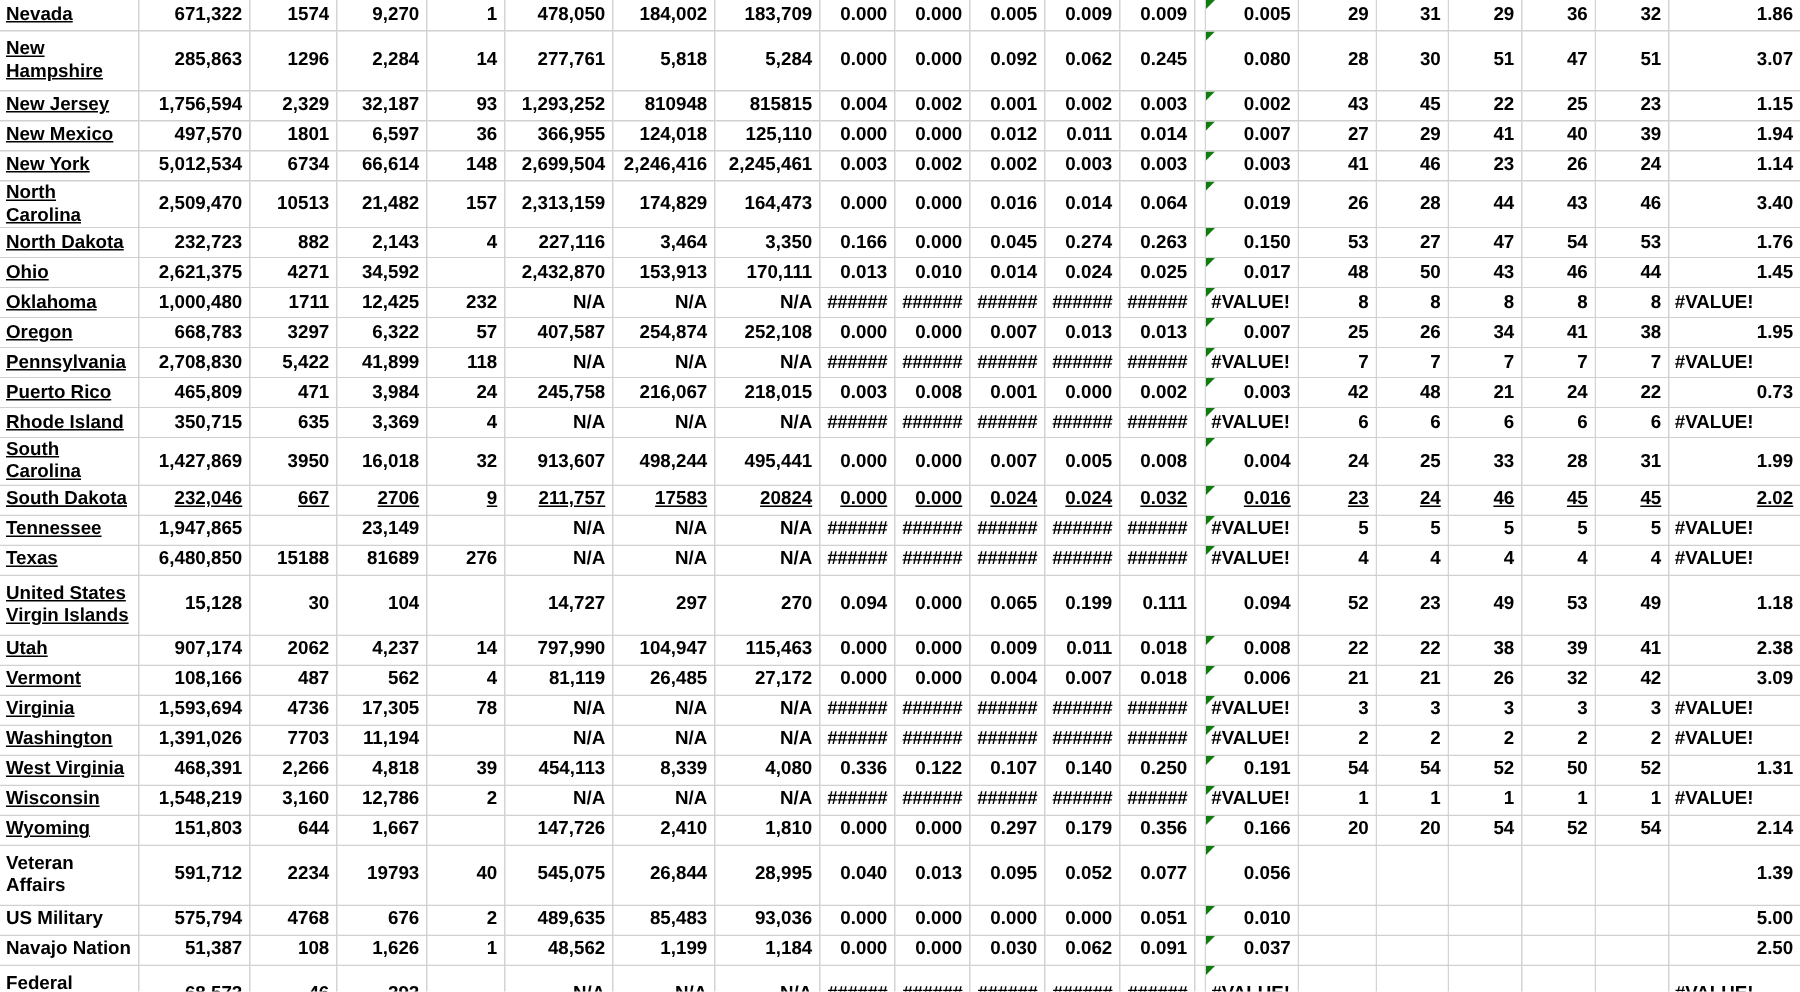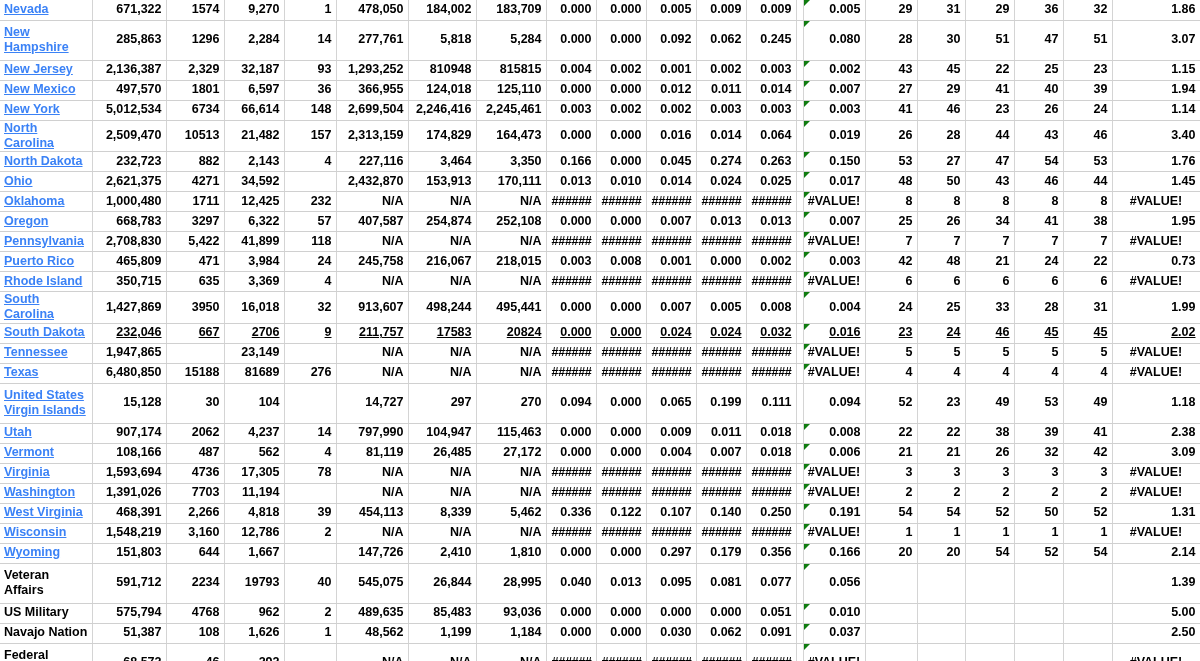--- a/index.html
+++ b/index.html
@@ -63,31 +63,31 @@
 
   td.name {
     text-align: left;
     font-weight: normal;
     padding-left: 2px;
     padding-right: 2px;
     border-right: 1px solid #d4d4d4;
   }
   td.name .lnk {
     text-decoration: underline;
-    color: #3b82f6;
+    color: #000000;
     cursor: pointer;
   }
   td.name .plain {
     text-decoration: none;
     color: #000000;
   }
   td.num { text-align: right; }
   td.num.dec { font-weight: bold; }
   td.hash { text-align: right; letter-spacing: -0.3px; }
-  td.err  { text-align: center; }
+  td.err  { text-align: left; }
 
   td.sepcol {
     background: #000000;
     border-right: none;
     border-bottom: none;
     padding: 0;
   }
 
   td.yellow { background: #ffff00; }
   td.pink   { background: #ffcdd4; }
@@ -175,21 +175,21 @@
           <td class="num dec flag">0.080</td>
           <td class="num">28</td>
           <td class="num">30</td>
           <td class="num">51</td>
           <td class="num">47</td>
           <td class="num">51</td>
           <td class="num pink">3.07</td>
         </tr>
         <tr style="height: 20px;">
           <td class="name"><span class="lnk">New Jersey</span></td>
-          <td class="num">2,136,387</td>
+          <td class="num">1,756,594</td>
           <td class="num">2,329</td>
           <td class="num">32,187</td>
           <td class="num">93</td>
           <td class="num">1,293,252</td>
           <td class="num">810948</td>
           <td class="num">815815</td>
           <td class="num dec">0.004</td>
           <td class="num dec">0.002</td>
           <td class="num dec">0.001</td>
           <td class="num dec">0.002</td>
@@ -641,21 +641,21 @@
           <td class="num err">#VALUE!</td>
         </tr>
         <tr style="height: 20px;">
           <td class="name"><span class="lnk">West Virginia</span></td>
           <td class="num">468,391</td>
           <td class="num">2,266</td>
           <td class="num">4,818</td>
           <td class="num">39</td>
           <td class="num">454,113</td>
           <td class="num">8,339</td>
-          <td class="num">5,462</td>
+          <td class="num">4,080</td>
           <td class="num dec">0.336</td>
           <td class="num dec">0.122</td>
           <td class="num dec">0.107</td>
           <td class="num dec">0.140</td>
           <td class="num dec">0.250</td>
           <td class="sepcol"></td>
           <td class="num dec flag">0.191</td>
           <td class="num">54</td>
           <td class="num">54</td>
           <td class="num">52</td>
@@ -714,36 +714,36 @@
           <td class="num">591,712</td>
           <td class="num">2234</td>
           <td class="num">19793</td>
           <td class="num">40</td>
           <td class="num">545,075</td>
           <td class="num">26,844</td>
           <td class="num">28,995</td>
           <td class="num dec">0.040</td>
           <td class="num dec">0.013</td>
           <td class="num dec">0.095</td>
-          <td class="num dec">0.081</td>
+          <td class="num dec">0.052</td>
           <td class="num dec">0.077</td>
           <td class="sepcol"></td>
           <td class="num dec flag">0.056</td>
           <td class="num"></td>
           <td class="num"></td>
           <td class="num"></td>
           <td class="num"></td>
           <td class="num"></td>
           <td class="num">1.39</td>
         </tr>
         <tr style="height: 20px;">
           <td class="name"><span class="plain">US Military</span></td>
           <td class="num">575,794</td>
           <td class="num">4768</td>
-          <td class="num">962</td>
+          <td class="num">676</td>
           <td class="num">2</td>
           <td class="num">489,635</td>
           <td class="num">85,483</td>
           <td class="num">93,036</td>
           <td class="num dec">0.000</td>
           <td class="num dec">0.000</td>
           <td class="num dec">0.000</td>
           <td class="num dec">0.000</td>
           <td class="num dec">0.051</td>
           <td class="sepcol"></td>

